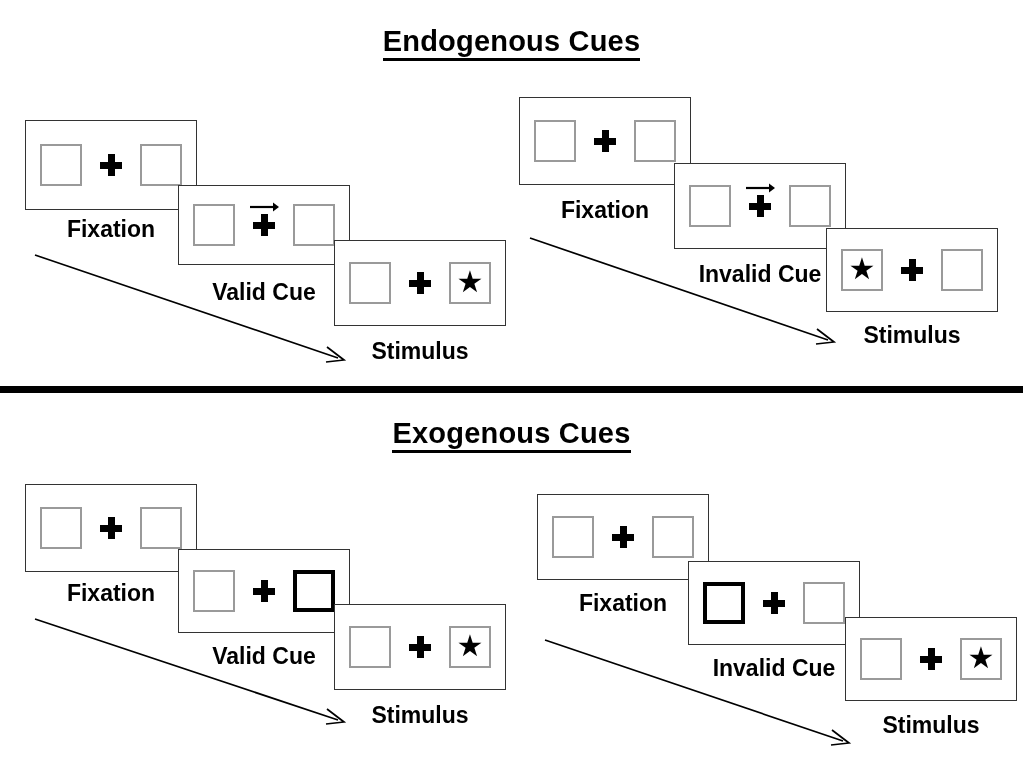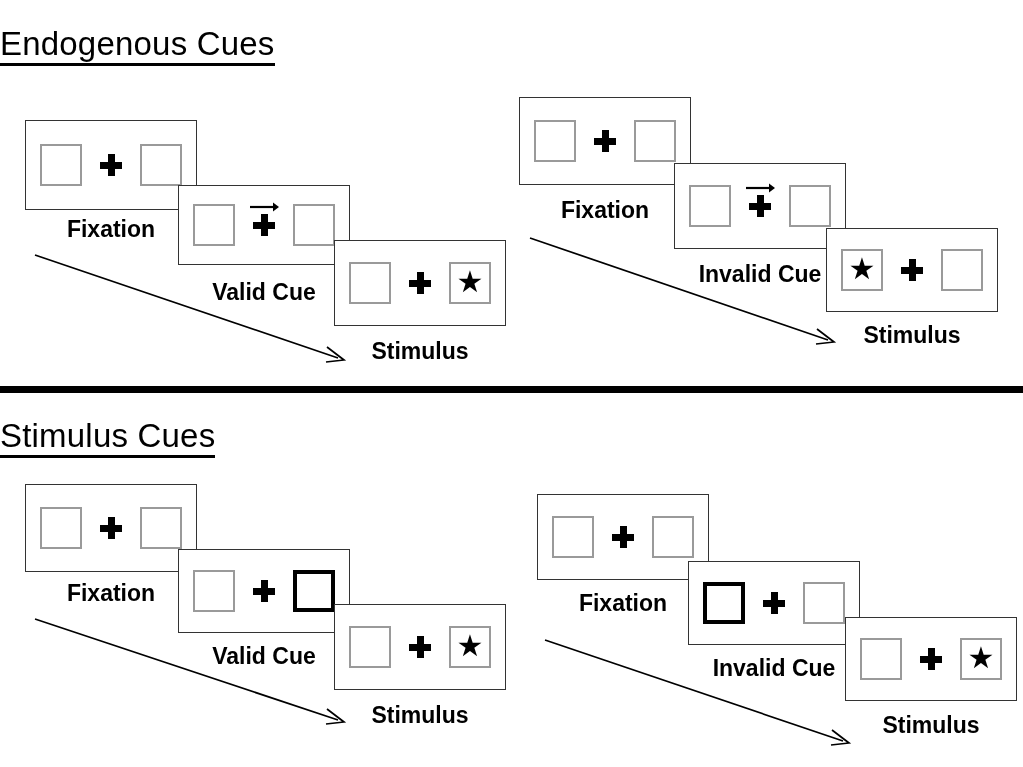--- a/index.html
+++ b/index.html
@@ -3,22 +3,22 @@
 <meta charset="utf-8">
 <style>
   html,body{margin:0;padding:0;background:#ffffff;}
   body{width:1023px;height:767px;position:relative;overflow:hidden;
        font-family:"Liberation Sans","DejaVu Sans",sans-serif;color:#000;}
 
   .stage{position:absolute;left:0;top:0;width:1023px;height:767px;}
 
   
   .section-title{
-    position:absolute;width:100%;
-    font-size:33px;font-weight:normal;letter-spacing:.2px;
+    position:absolute;width:100%;text-align:center;
+    font-size:29px;font-weight:bold;letter-spacing:.2px;
   }
   .section-title span{
     border-bottom:3px solid #000;padding-bottom:1px;
   }
   #title-endogenous{top:25px;}
   #title-exogenous{top:417px;}
 
   
   .divider{
     position:absolute;left:0;width:1023px;height:7px;background:#000;
@@ -162,21 +162,21 @@
   <div class="frame-label" style="left:826px;top:322px;width:172px;">Stimulus</div>
 
   <svg class="time-arrow" style="left:0;top:0;width:1023px;height:767px;">
     <line x1="530" y1="238" x2="828" y2="340" stroke="#000" stroke-width="1.7"></line>
     <polyline points="817,329 834,342 816,344" fill="none" stroke="#000" stroke-width="1.7"></polyline>
   </svg>
 
   <div class="divider" style="top:386px;"></div>
 
   <div class="section-title" id="title-exogenous">
-    <span>Stimulus Cues</span>
+    <span>Exogenous Cues</span>
   </div>
 
   <div class="frame" style="left:25px;top:484px;width:172px;height:88px;">
     <div class="frame-inner">
       <div class="box"></div>
       <div class="plus-wrap">
         <div class="plus"></div>
       </div>
       <div class="box"></div>
     </div>

